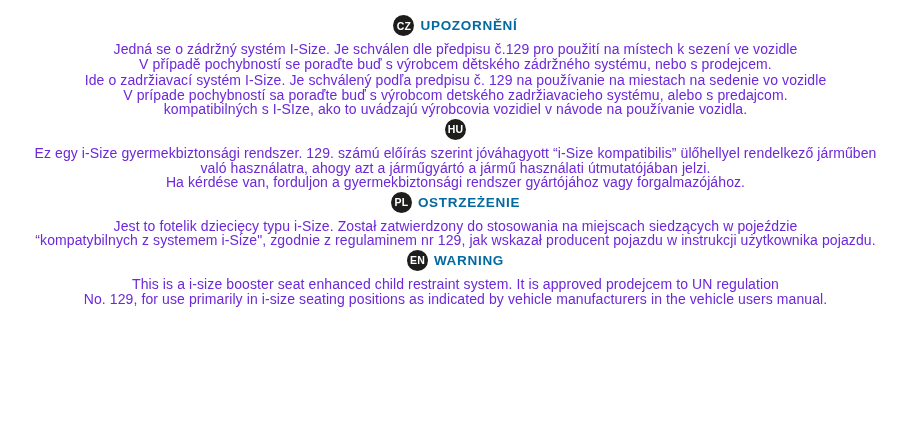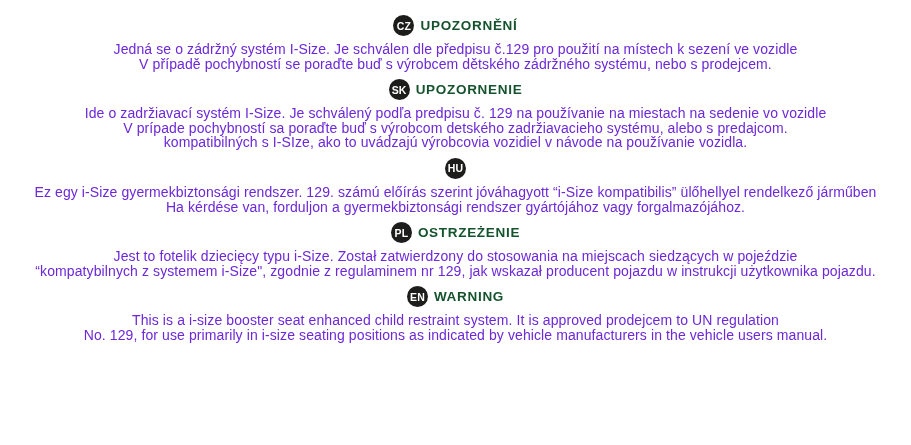--- a/index.html
+++ b/index.html
@@ -9,21 +9,21 @@
   }
   .page {
     width: 911px;
     height: 445px;
     background: #ffffff;
     font-family: "Liberation Sans", sans-serif;
     box-sizing: border-box;
     padding-top: 15px;
     display: flex;
     flex-direction: column;
-    gap: 8px;
+    gap: 2px;
     overflow: hidden;
   }
   .section {
     display: flex;
     flex-direction: column;
     align-items: center;
   }
   .section-header {
     display: flex;
     align-items: center;
@@ -40,21 +40,21 @@
     font-weight: bold;
     letter-spacing: 0.2px;
     display: flex;
     align-items: center;
     justify-content: center;
     flex: 0 0 auto;
   }
   .heading {
     font-size: 13.5px;
     font-weight: bold;
-    color: #14532d;
+    color: #0369a1;
     letter-spacing: 0.7px;
   }
   .lines {
     display: flex;
     flex-direction: column;
     align-items: center;
   }
   .line {
     font-size: 14px;
     line-height: 14.6px;
@@ -74,37 +74,34 @@
       <span class="badge">CZ</span>
       <span class="heading">UPOZORNĚNÍ</span>
     </div>
     <div class="lines">
       <div class="line">Jedná se o zádržný systém I-Size. Je schválen dle předpisu č.129 pro použití na místech k sezení ve vozidle</div>
       <div class="line">V případě pochybností se poraďte buď s výrobcem dětského zádržného systému, nebo s prodejcem.</div>
     </div>
   </div>
 
   <div class="section">
-    <div class="section-header">
-      <span class="badge">SK</span>
-      <span class="heading">UPOZORNENIE</span>
-    </div>
     <div class="lines">
       <div class="line">Ide o zadržiavací systém I-Size. Je schválený podľa predpisu č. 129 na používanie na miestach na sedenie vo vozidle</div>
       <div class="line">V prípade pochybností sa poraďte buď s výrobcom detského zadržiavacieho systému, alebo s predajcom.</div>
       <div class="line">kompatibilných s I-SIze, ako to uvádzajú výrobcovia vozidiel v návode na používanie vozidla.</div>
     </div>
   </div>
 
   <div class="section">
     <div class="section-header">
       <span class="badge">HU</span>
     </div>
     <div class="lines">
       <div class="line">Ez egy i-Size gyermekbiztonsági rendszer. 129. számú előírás szerint jóváhagyott “i-Size kompatibilis” ülőhellyel rendelkező járműben</div>
+      <div class="line">való használatra, ahogy azt a járműgyártó a jármű használati útmutatójában jelzi.</div>
       <div class="line">Ha kérdése van, forduljon a gyermekbiztonsági rendszer gyártójához vagy forgalmazójához.</div>
     </div>
   </div>
 
   <div class="section">
     <div class="section-header">
       <span class="badge">PL</span>
       <span class="heading">OSTRZEŻENIE</span>
     </div>
     <div class="lines">

